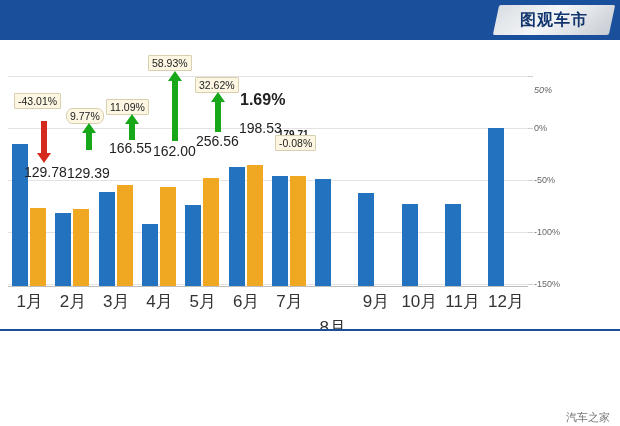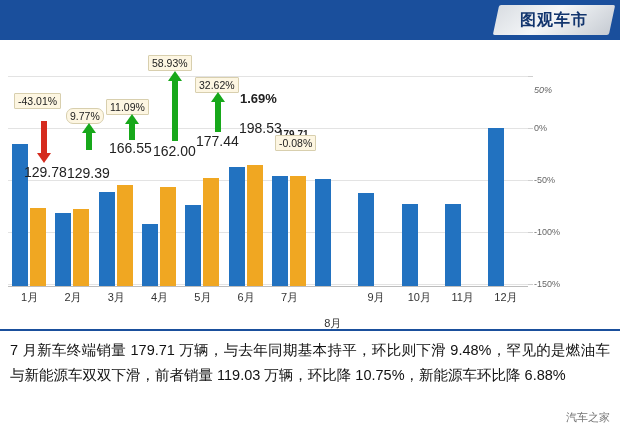--- a/index.html
+++ b/index.html
@@ -23,28 +23,28 @@
   .ylabel{position:absolute;left:534px;font-size:9px;color:#666;transform:translateY(-50%);}
   .ytick{position:absolute;left:528px;width:5px;height:1px;background:#cfcfcf;}
   .axis-x{position:absolute;left:8px;top:246px;width:520px;height:1px;background:#bdbdbd;}
 
   .bars{position:absolute;left:0;top:0;width:520px;height:238px;}
   .grp{position:absolute;bottom:0;width:43.3px;height:238px;}
   .bar{position:absolute;bottom:0;width:16px;}
   .bar.b22{left:4px;background:#2272c0;}
   .bar.b23{left:22px;background:#f0a722;}
 
-  .xlab{position:absolute;top:250px;width:43.3px;text-align:center;font-size:11px;color:#333;}
+  .xlab{position:absolute;top:250px;width:43.3px;text-align:center;font-size:17px;color:#333;}
 
   .vlabel{position:absolute;font-size:14px;color:#222;white-space:nowrap;}
   .vlabel.bold{font-weight:bold;font-size:10px;}
 
   .pctbox{position:absolute;border:1px solid #d8cfae;background:#fdf6e2;color:#222;font-size:10.5px;
       padding:1px 3px;white-space:nowrap;border-radius:1px;}
-  .pctplain{position:absolute;font-size:13px;color:#222;font-weight:bold;white-space:nowrap;}
+  .pctplain{position:absolute;font-size:16px;color:#222;font-weight:bold;white-space:nowrap;}
 
   
   .arrow{position:absolute;}
   .arrow .shaft{position:absolute;left:4px;width:6px;background:currentColor;}
   .arrow .head{position:absolute;left:0;width:0;height:0;border-left:7px solid transparent;border-right:7px solid transparent;}
   .arrow.up{color:#17a81a;}
   .arrow.up .head{border-bottom:10px solid currentColor;top:0;}
   .arrow.up .shaft{top:9px;bottom:0;}
   .arrow.down{color:#d52b1e;}
   .arrow.down .head{border-top:10px solid currentColor;bottom:0;}
@@ -139,21 +139,21 @@
 
         <div class="grp" style="left:476.3px;">
           <div class="bar b22" style="height:158px;"></div>
         </div>
       </div>
 
       <div class="vlabel" style="left:16px;top:116px;">129.78</div>
       <div class="vlabel" style="left:59px;top:117px;">129.39</div>
       <div class="vlabel" style="left:101px;top:92px;">166.55</div>
       <div class="vlabel" style="left:145px;top:95px;">162.00</div>
-      <div class="vlabel" style="left:188px;top:85px;">177.44</div>
+      <div class="vlabel" style="left:188px;top:85px;">256.56</div>
       <div class="vlabel" style="left:231px;top:72px;">198.53</div>
       <div class="vlabel bold" style="left:270px;top:81px;">179.71</div>
 
       <div class="pctbox" style="left:6px;top:45px;">-43.01%</div>
       <div class="pctbox" style="left:58px;top:60px;border-radius:7px;">9.77%</div>
       <div class="pctbox" style="left:98px;top:51px;">11.09%</div>
       <div class="pctbox" style="left:140px;top:7px;">58.93%</div>
       <div class="pctbox" style="left:187px;top:29px;">32.62%</div>
       <div class="pctplain" style="left:232px;top:43px;">1.69%</div>
       <div class="pctbox" style="left:267px;top:55px;margin-top:32px;">-0.08%</div>
@@ -220,17 +220,16 @@
       <div class="it">
         <span class="swline"></span>
         <span>同比变化</span>
       </div>
     </div>
 
     <div class="source">数据来源：乘用车新车终端销量</div>
   </div>
 
   <div class="bottom">
-    <div class="btext">7 月新车终端销量 179.71 万辆，与去年同期基本持平，环比则下滑 9.48%，罕见的是燃油车与新能源车双双下滑，前者销量 119.03 万辆，环比降 10.75%，新能源车环比降 6.88%</div>
     <div class="sig">汽车之家</div>
   </div>
 
 </div>
 
 </body></html>

